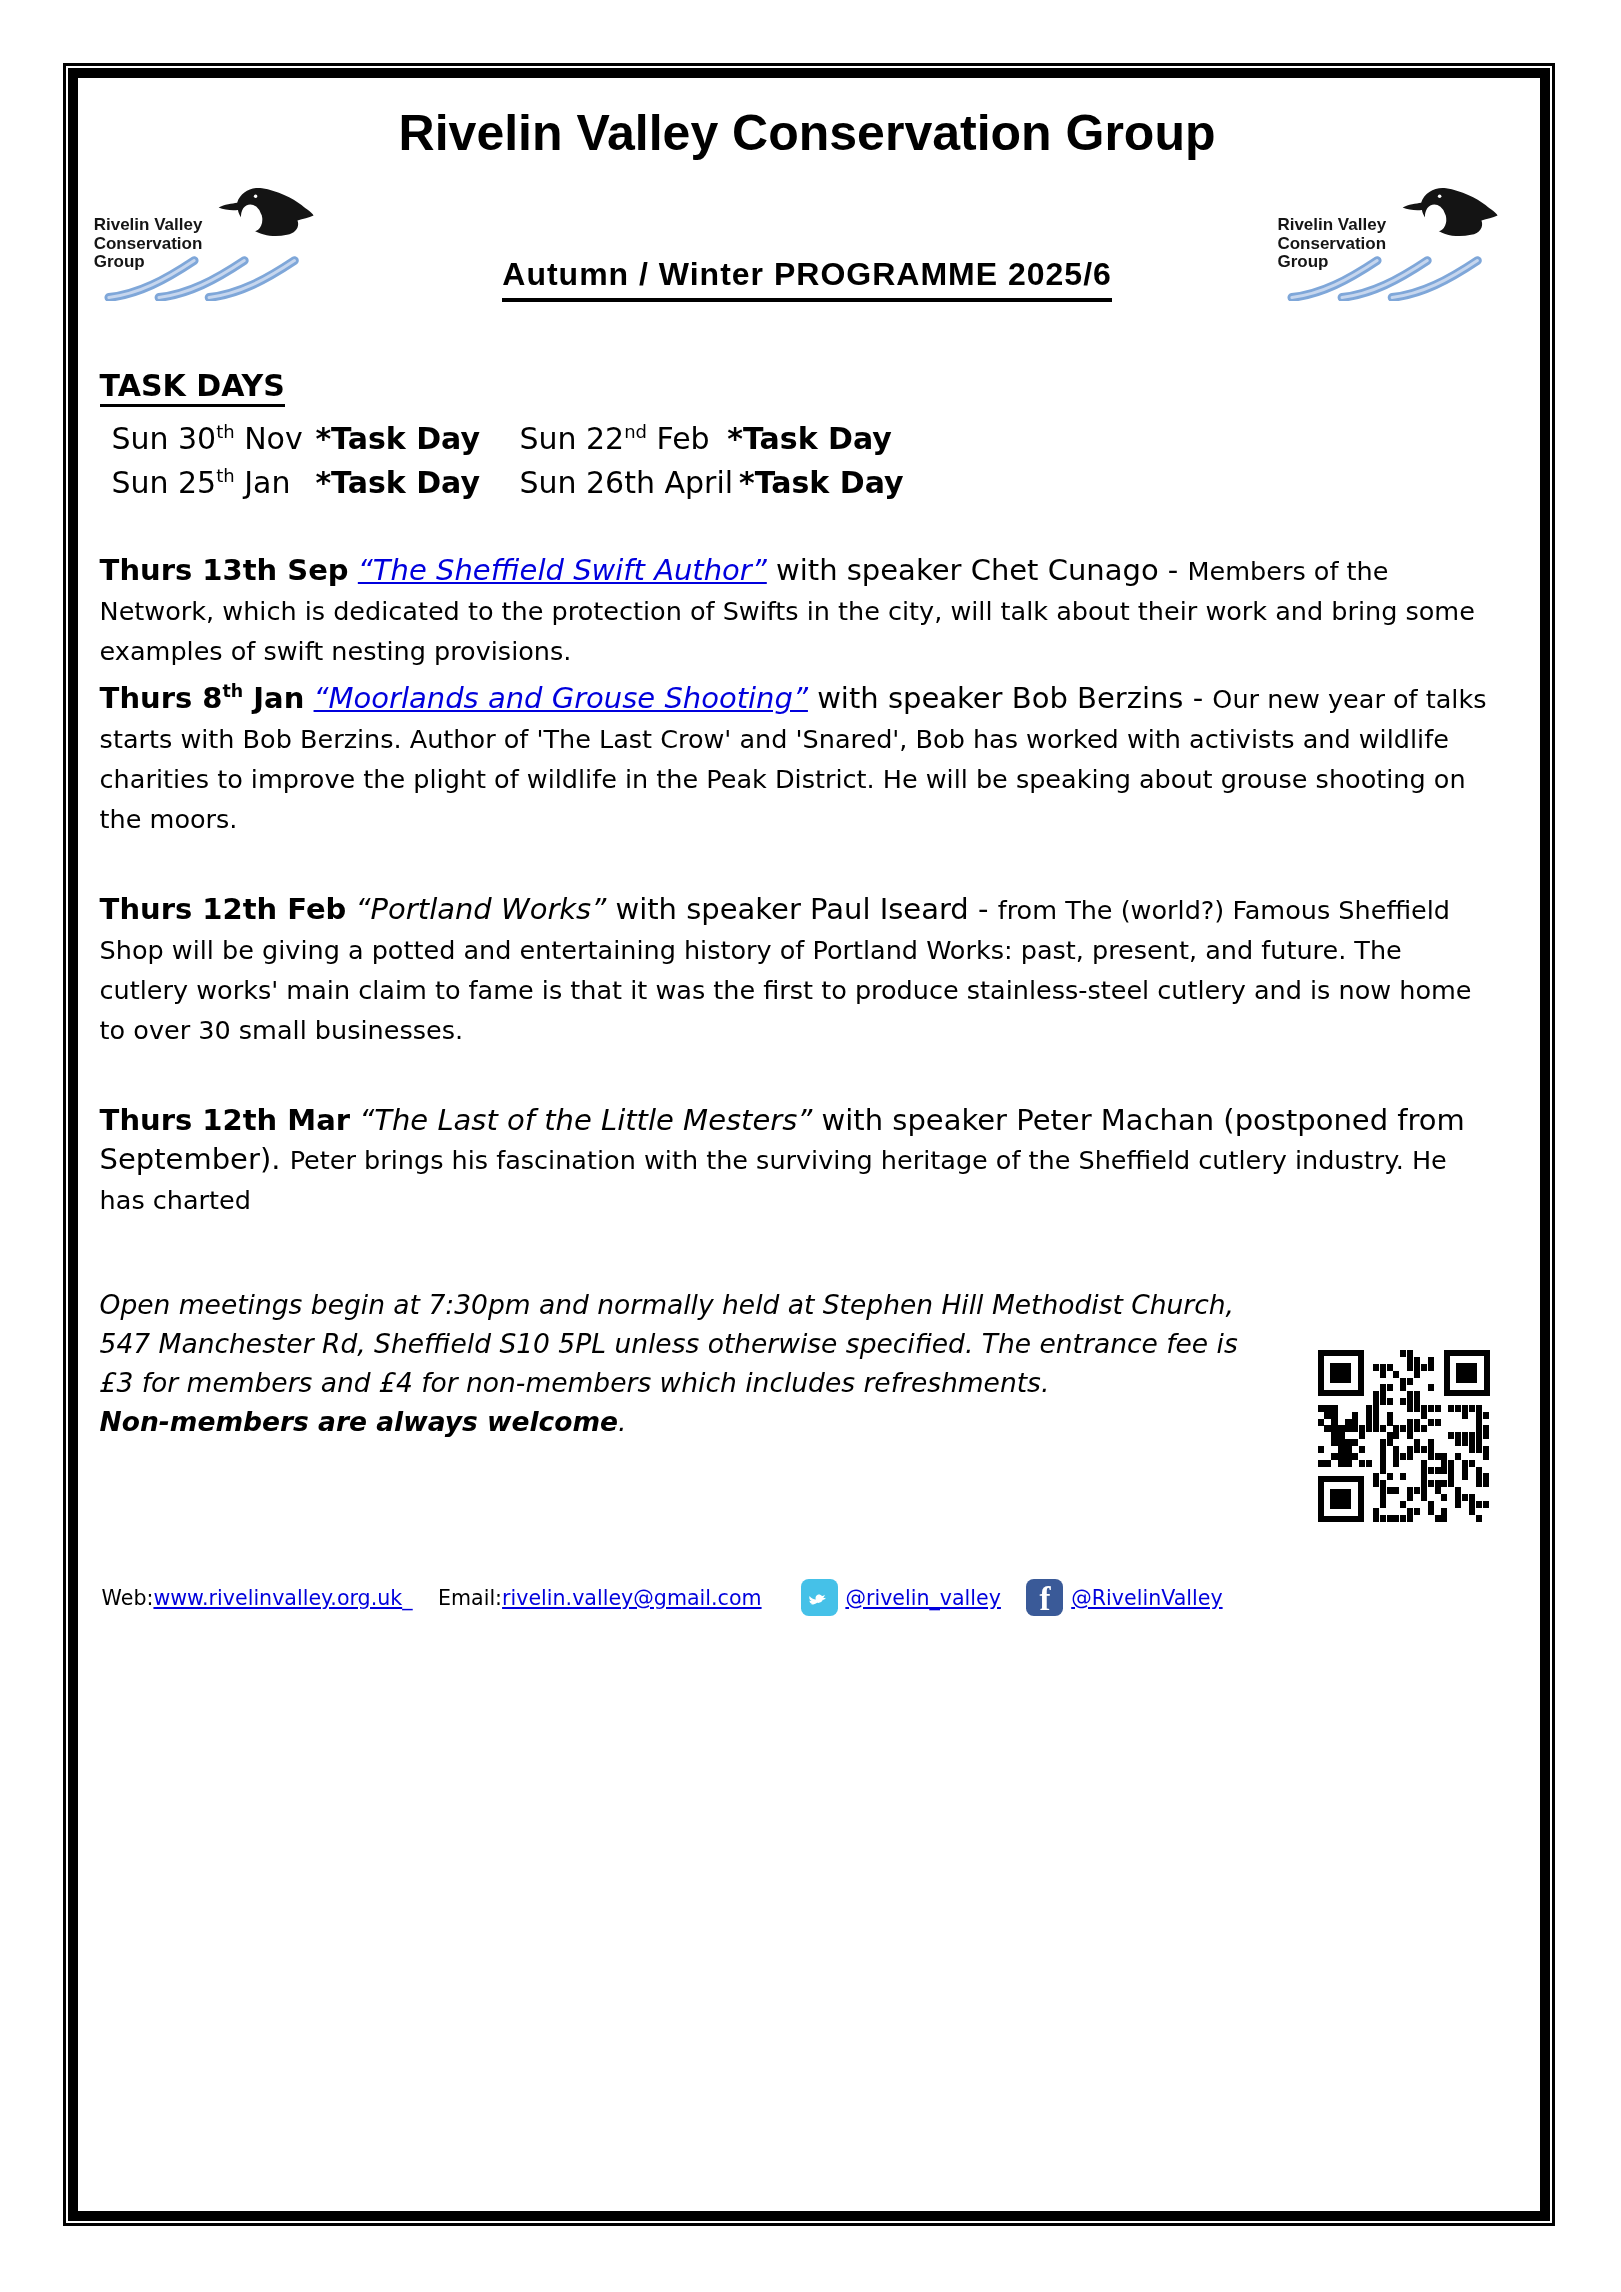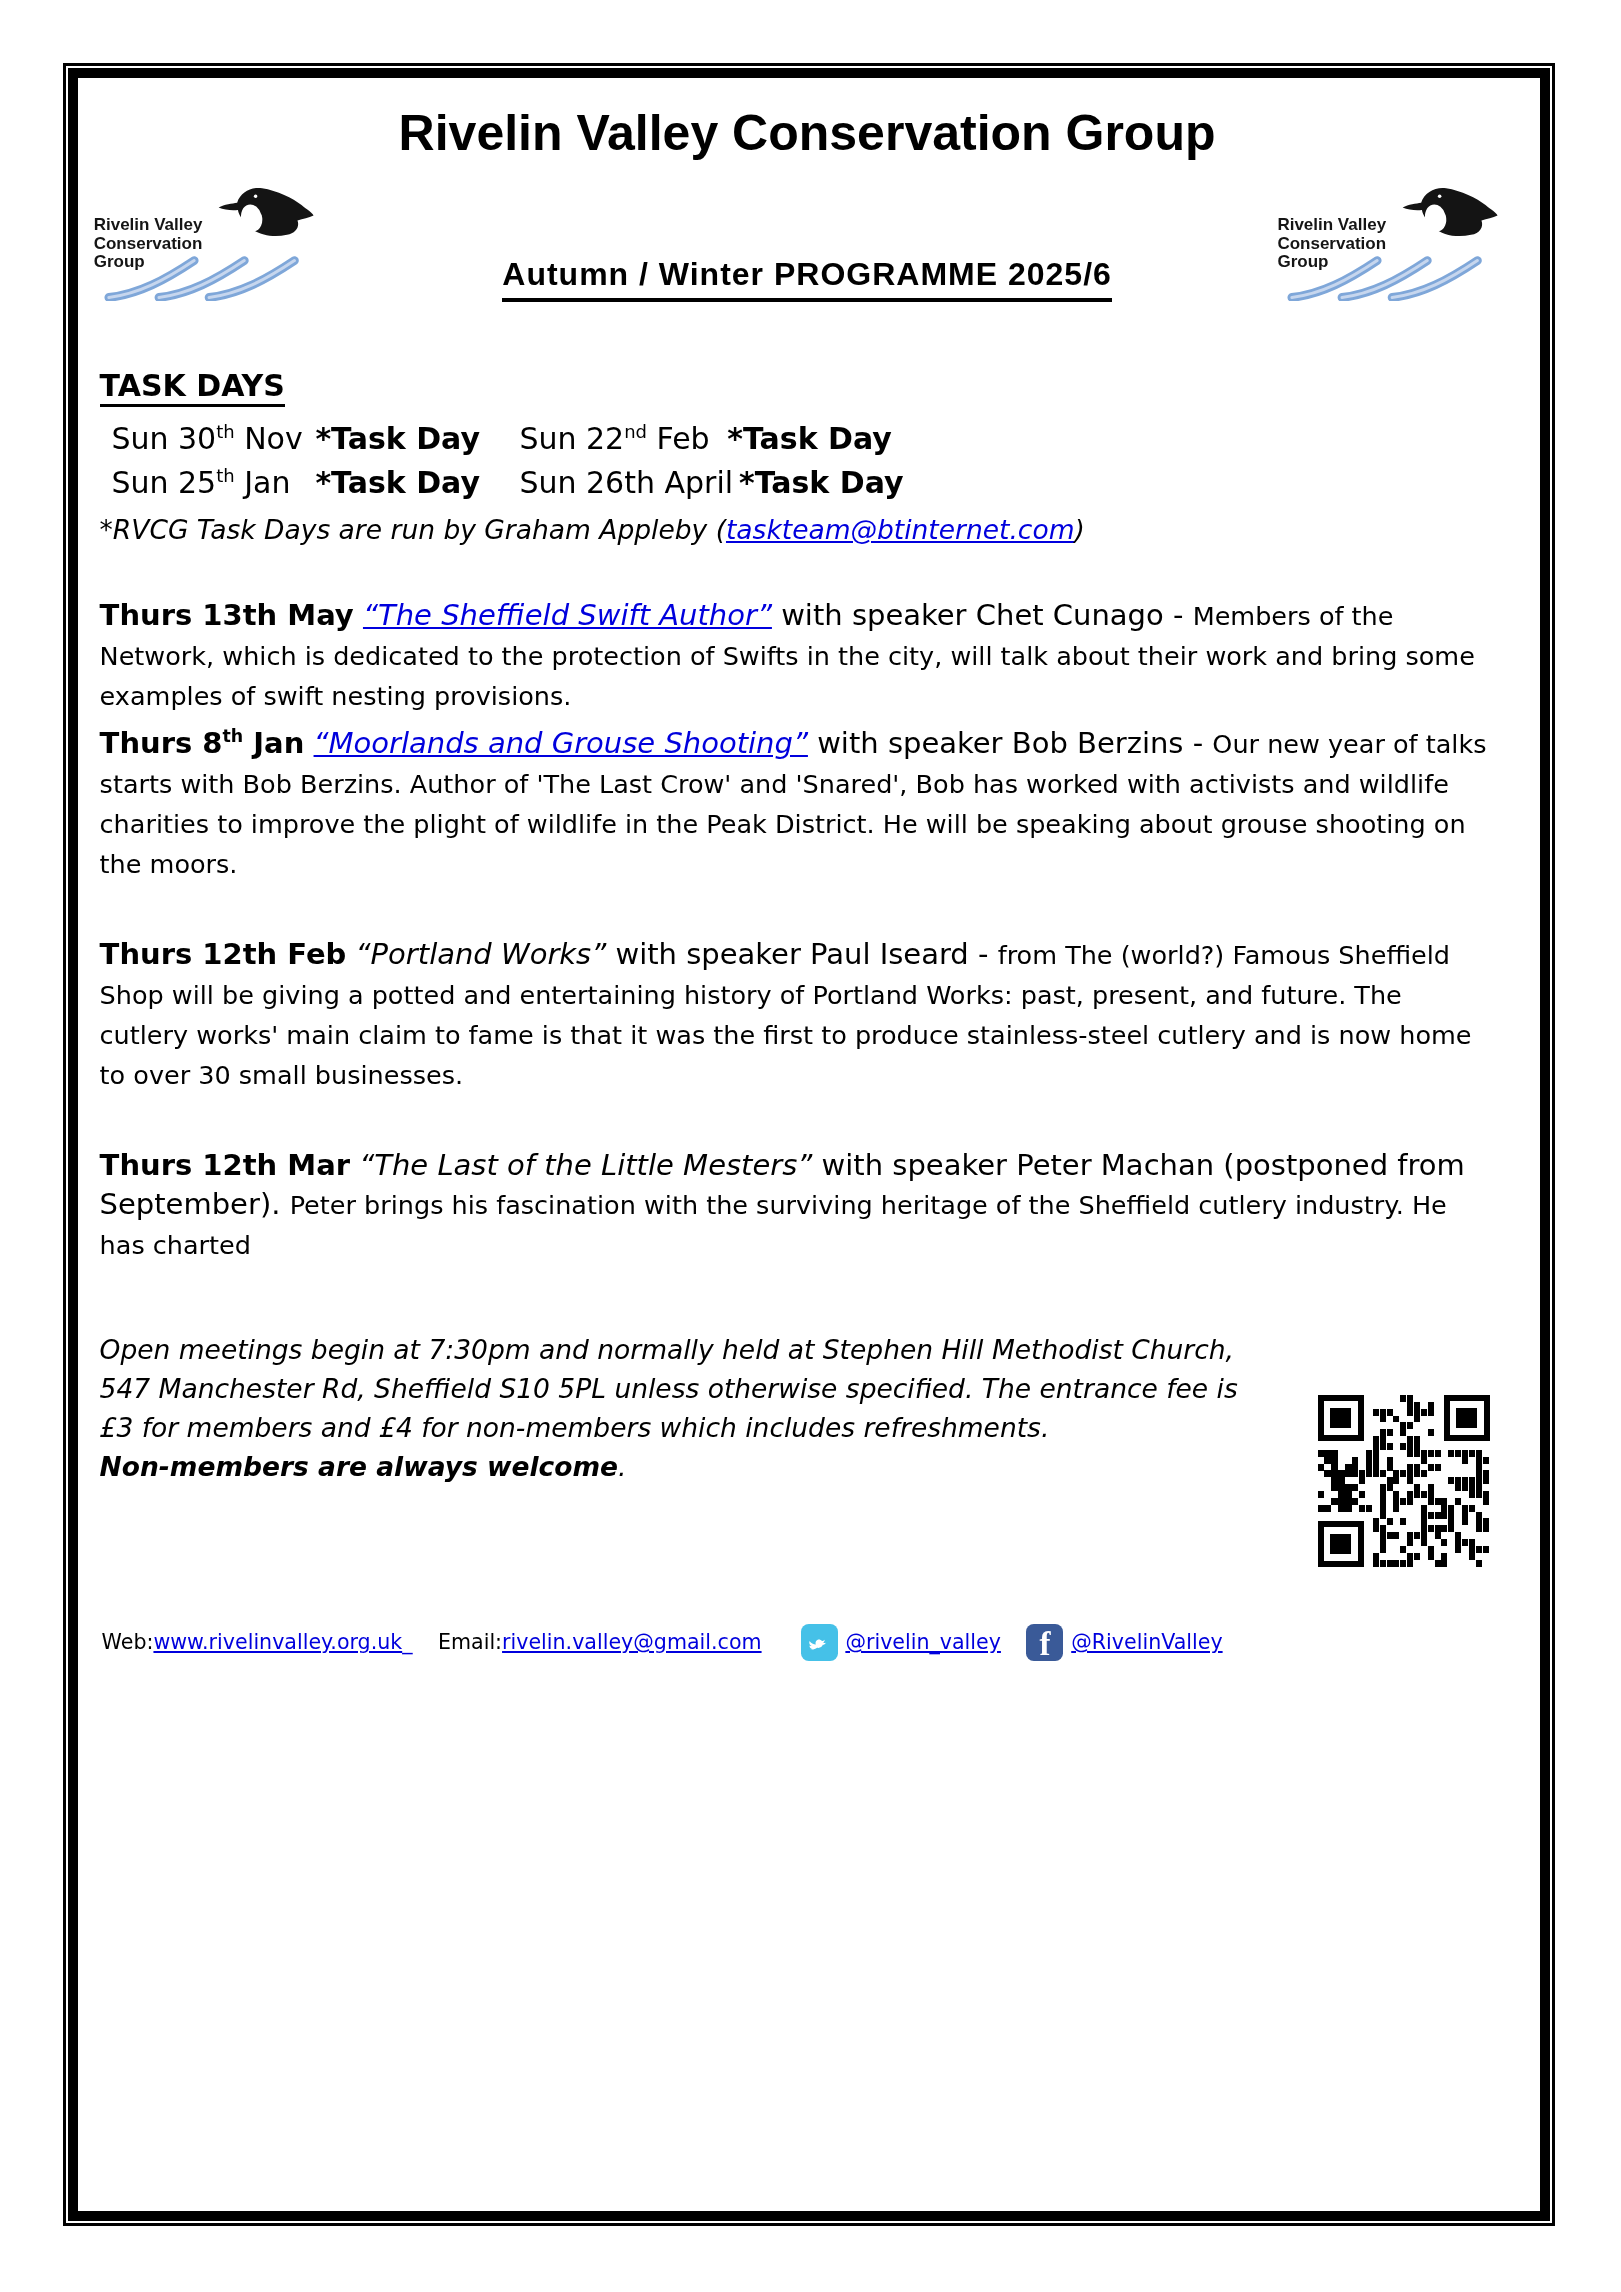--- a/index.html
+++ b/index.html
@@ -163,28 +163,25 @@
             <span class="c3"><span>Sun 22</span><sup class="ord">nd</sup><span> Feb</span></span>
             <span class="c4">*Task Day</span>
           </div>
           <div class="task-row">
             <span class="c1"><span>Sun 25</span><sup class="ord">th</sup><span> Jan</span></span>
             <span class="c2">*Task Day</span>
             <span class="c3"><span>Sun 26th April</span><sup class="ord"></sup><span></span></span>
             <span class="c4">*Task Day</span>
           </div>
         </div>
-        <div class="task-note">
-          <span>*RVCG Task Days are run by Graham Appleby (</span><a class="lnk" href="#">taskteam@btinternet.com</a><span>)</span>
-        </div>
       </div>
 
 
       <p class="talk">
-        <span class="date">Thurs 13th May</span>
+        <span class="date">Thurs 13th Sep</span>
         <a class="title-link" href="#">“The Sheffield Swift Author”</a><span> with speaker Chet Cunago</span><span> - </span><span class="desc">Members of the Network, which is dedicated to the protection of Swifts in the city, will talk about their work and bring some examples of swift nesting provisions.</span>
       </p>
 
 
       <p class="talk after-year">
         <span class="date"><span>Thurs 8</span><sup class="ord">th</sup><span> Jan</span></span>
         <a class="title-link" href="#">“Moorlands and Grouse Shooting”</a><span> with speaker Bob Berzins</span><span> - </span><span class="desc">Our new year of talks starts with Bob Berzins. Author of 'The Last Crow' and 'Snared', Bob has worked with activists and wildlife charities to improve the plight of wildlife in the Peak District. He will be speaking about grouse shooting on the moors.</span>
       </p>
 
       <p class="talk">

